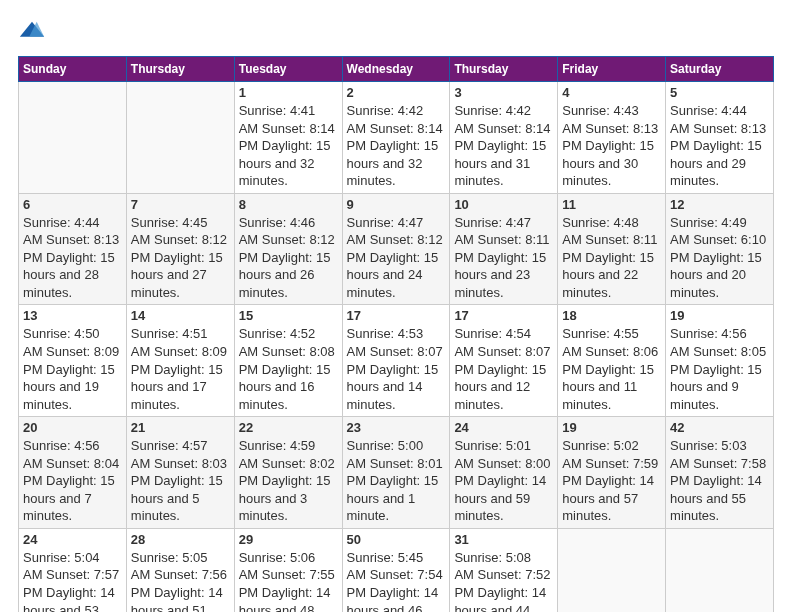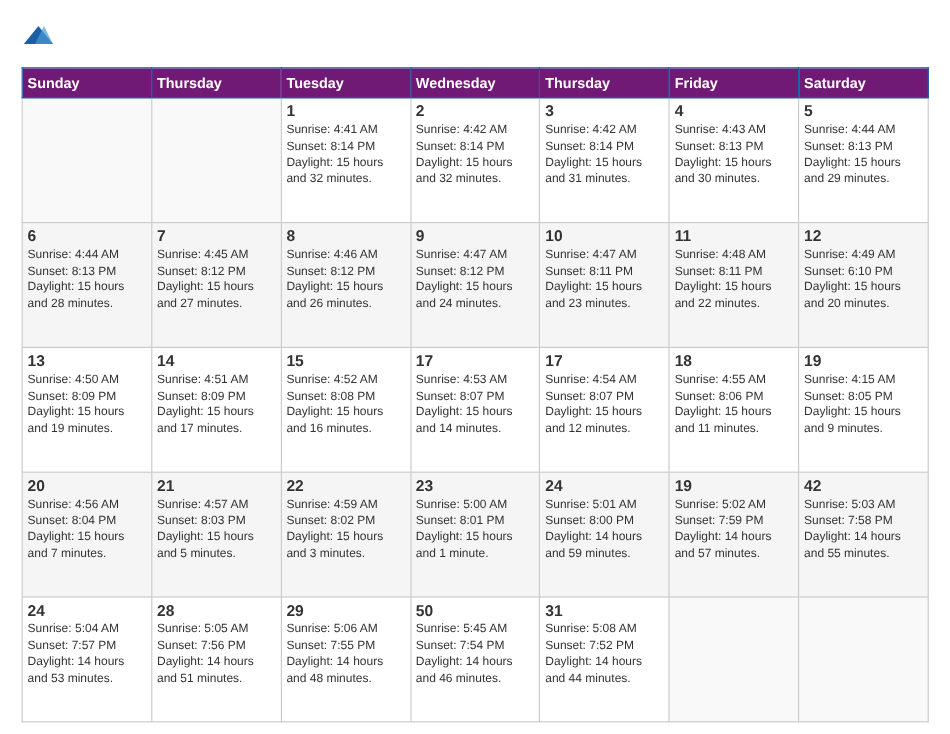--- a/index.html
+++ b/index.html
@@ -89,21 +89,21 @@
     .calendar tr:nth-child(odd) td {
       background: #fff;
     }
     .day-num {
       font-size: 13px;
       font-weight: bold;
       display: block;
       margin-bottom: 2px;
     }
     .cell-info {
-      font-size: 10px;
+      font-size: 13px;
       line-height: 1.35;
       color: #333;
     }
     .empty-cell {
       background: #f9f9f9 !important;
     }
   </style>
 </head>
 <body>
 
@@ -266,21 +266,21 @@
           </td>
           <td>
             <span class="day-num">18</span>
             <div class="cell-info">Sunrise: 4:55 AM
 Sunset: 8:06 PM
 Daylight: 15 hours
 and 11 minutes.</div>
           </td>
           <td>
             <span class="day-num">19</span>
-            <div class="cell-info">Sunrise: 4:15 AM
+            <div class="cell-info">Sunrise: 4:56 AM
 Sunset: 8:05 PM
 Daylight: 15 hours
 and 9 minutes.</div>
           </td>
         </tr>
         <tr>
           <td>
             <span class="day-num">20</span>
             <div class="cell-info">Sunrise: 4:56 AM
 Sunset: 8:04 PM

